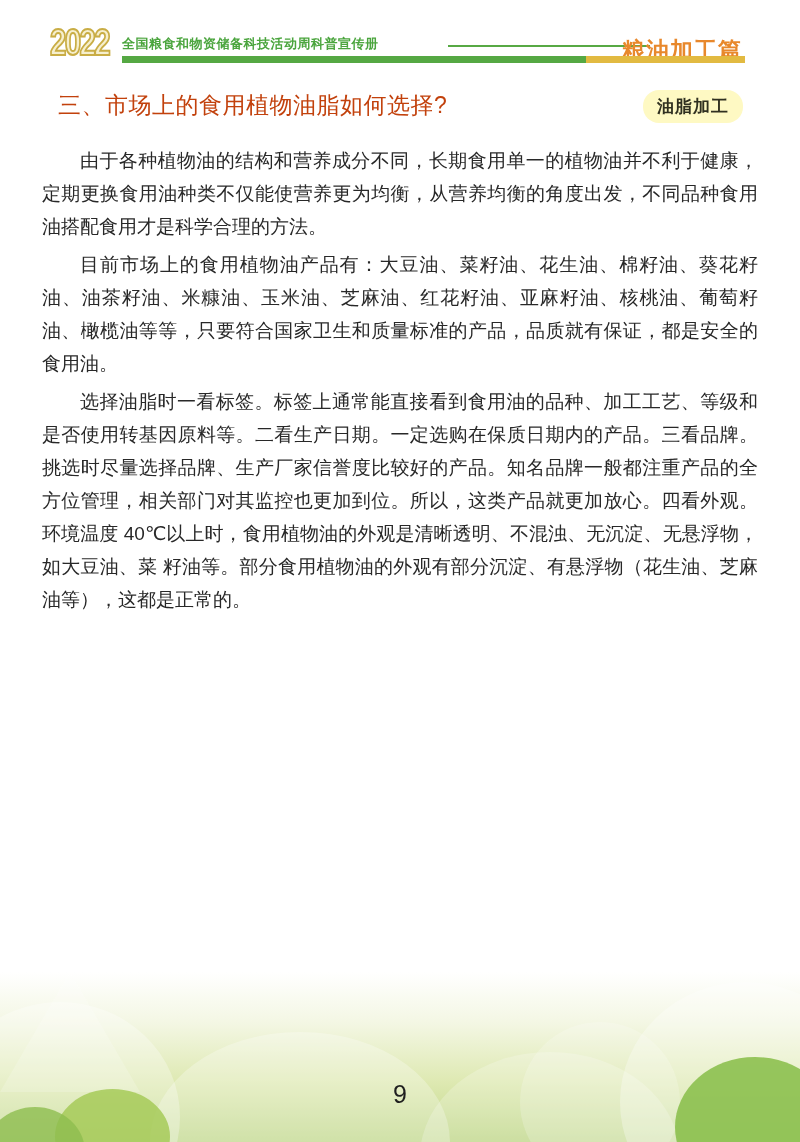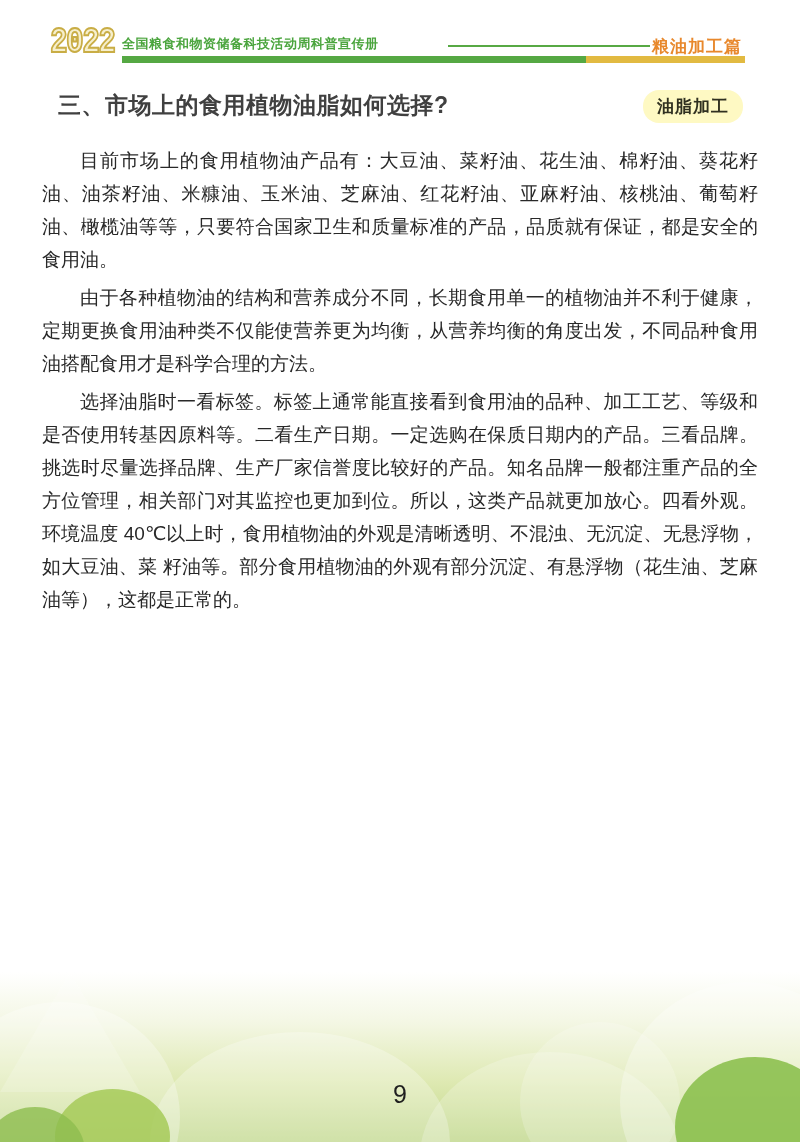--- a/index.html
+++ b/index.html
@@ -4,50 +4,50 @@
 <style>
   * { margin:0; padding:0; box-sizing:border-box; }
   html,body { width:800px; height:1142px; }
   body {
     position:relative;
     background:#ffffff;
     font-family:"Liberation Sans","DejaVu Sans",sans-serif;
     overflow:hidden;
   }
   
-  .header { position:absolute; left:0; top:0; width:800px; height:86px;font-family:Liberation Mono, monospace; }
+  .header { position:absolute; left:0; top:0; width:800px; height:86px; }
   .logo-2022 {
     position:absolute; left:50px; top:22px;
     font-size:36px; font-weight:bold; letter-spacing:-2px;
     color:#f6efcd;
     -webkit-text-stroke:2px #c9ad45;
     text-shadow:0 0 1px #c9ad45;
     transform:scaleX(.82); transform-origin:left;
   }
   .header-title {
     position:absolute; left:122px; top:35px;
     font-size:13px; font-weight:bold; color:#4ba53e; letter-spacing:0.5px;
   }
   .header-line {
     position:absolute; left:448px; top:45px; width:202px; height:2px;
     background:#57a944;
   }
   .header-edition {
     position:absolute; right:58px; top:35px;
-    font-size:17px; font-weight:bold; color:#e8882c; letter-spacing:1px;
+    font-size:23px; font-weight:bold; color:#e8882c; letter-spacing:1px;
   }
   .header-bar {
     position:absolute; left:122px; top:56px; width:623px; height:7px;
     background:linear-gradient(to right,#55a843 0%,#55a843 74.5%,#e2ba41 74.5%,#e2ba41 100%);
   }
   
   .section-head { position:absolute; left:0; top:90px; width:800px; height:36px; }
   .section-title {
     position:absolute; left:58px; top:0;
-    font-size:23px; font-weight:bold; color:#404040; letter-spacing:0.5px;
+    font-size:23px; font-weight:normal; color:#c2410c; letter-spacing:0.5px;
   }
   .section-badge {
     position:absolute; left:643px; top:0;
     background:#fef9c3; color:#303020;
     font-size:17px; font-weight:bold;
     padding:5px 14px; border-radius:16px; letter-spacing:1px;
   }
   
   .content { position:absolute; left:42px; top:144px; width:716px; }
   .content p {
@@ -91,22 +91,22 @@
   <div class="header-edition">粮油加工篇</div>
   <div class="header-bar"></div>
 </div>
 
 <div class="section-head">
   <div class="section-title">三、市场上的食用植物油脂如何选择?</div>
   <div class="section-badge">油脂加工</div>
 </div>
 
 <div class="content">
+  <p>由于各种植物油的结构和营养成分不同，长期食用单一的植物油并不利于健康，定期更换食用油种类不仅能使营养更为均衡，从营养均衡的角度出发，不同品种食用油搭配食用才是科学合理的方法。</p>
   <p>目前市场上的食用植物油产品有：大豆油、菜籽油、花生油、棉籽油、葵花籽油、油茶籽油、米糠油、玉米油、芝麻油、红花籽油、亚麻籽油、核桃油、葡萄籽油、橄榄油等等，只要符合国家卫生和质量标准的产品，品质就有保证，都是安全的食用油。</p>
-  <p>由于各种植物油的结构和营养成分不同，长期食用单一的植物油并不利于健康，定期更换食用油种类不仅能使营养更为均衡，从营养均衡的角度出发，不同品种食用油搭配食用才是科学合理的方法。</p>
   <p>选择油脂时一看标签。标签上通常能直接看到食用油的品种、加工工艺、等级和是否使用转基因原料等。二看生产日期。一定选购在保质日期内的产品。三看品牌。挑选时尽量选择品牌、生产厂家信誉度比较好的产品。知名品牌一般都注重产品的全方位管理，相关部门对其监控也更加到位。所以，这类产品就更加放心。四看外观。环境温度 40℃以上时，食用植物油的外观是清晰透明、不混浊、无沉淀、无悬浮物，如大豆油、菜 籽油等。部分食用植物油的外观有部分沉淀、有悬浮物（花生油、芝麻油等），这都是正常的。</p>
 </div>
 
 <div class="page-footer">
   <div class="bush bush-soft1"></div>
   <div class="hill-soft"></div>
   <div class="bush bush-soft2"></div>
   <div class="bush bush-soft3"></div>
   <div class="bush bush-soft4"></div>
   <div class="bush bush-soft5"></div>

